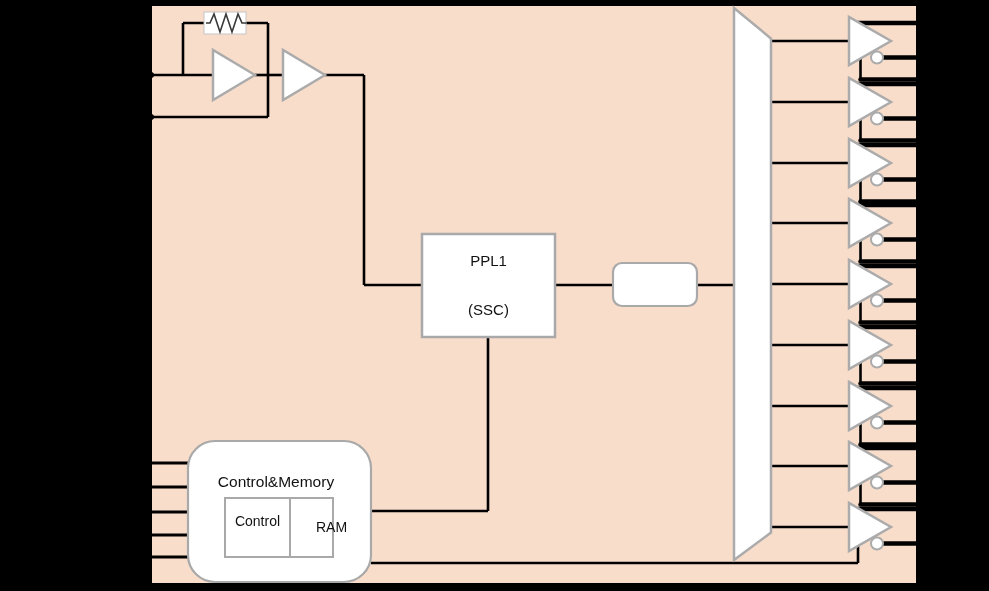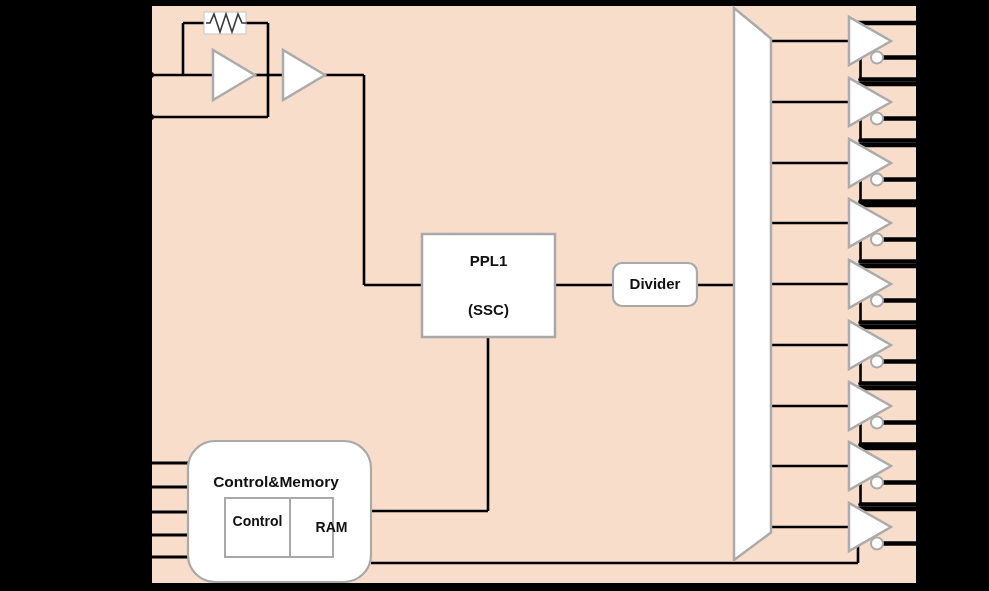--- a/index.html
+++ b/index.html
@@ -1,20 +1,20 @@
 <!DOCTYPE html>
 <html><head>
 <meta charset="utf-8">
 <style>
   html,body{margin:0;padding:0;background:#000;}
   #stage{position:relative;width:989px;height:591px;background:#000;overflow:hidden;
          font-family:"Liberation Sans",sans-serif;}
   #stage svg{position:absolute;left:0;top:0;}
   .lbl{position:absolute;display:flex;align-items:center;justify-content:center;
-       color:#111;font-weight:bold;text-align:center;pointer-events:none;line-height:1.25;gap:30px;}
+       color:#111;font-weight:normal;text-align:center;pointer-events:none;line-height:1.25;gap:30px;}
   .lbl-ppl1{left:422px;top:234px;width:133px;height:103px;flex-direction:column;font-size:15px;}
   .lbl-divider{left:613px;top:263px;width:84px;height:43px;font-size:15px;}
   .lbl-cm-title{left:188px;top:472px;width:176px;height:20px;font-size:15.5px;}
   .lbl-control{left:225px;top:498px;width:65px;height:47px;font-size:14px;}
   .lbl-ram{left:290px;top:498px;width:43px;height:59px;font-size:14px;margin-left:20px;}
 </style>
 </head>
 <body>
 
 <div id="stage">
@@ -131,17 +131,16 @@
 
     <rect x="188" y="441" width="183" height="141" rx="27" fill="#fff" stroke="#a9a9a9" stroke-width="2.2"></rect>
     <rect x="225" y="498" width="65" height="59" fill="#fff" stroke="#a9a9a9" stroke-width="2"></rect>
     <rect x="290" y="498" width="43" height="59" fill="#fff" stroke="#a9a9a9" stroke-width="2"></rect>
   </svg>
 
   <div class="lbl lbl-ppl1">
     <div>PPL1</div>
     <div>(SSC)</div>
   </div>
-  <div class="lbl lbl-divider">Divider</div>
   <div class="lbl lbl-cm-title">Control&amp;Memory</div>
   <div class="lbl lbl-control">Control</div>
   <div class="lbl lbl-ram">RAM</div>
 </div>
 
 </body></html>

